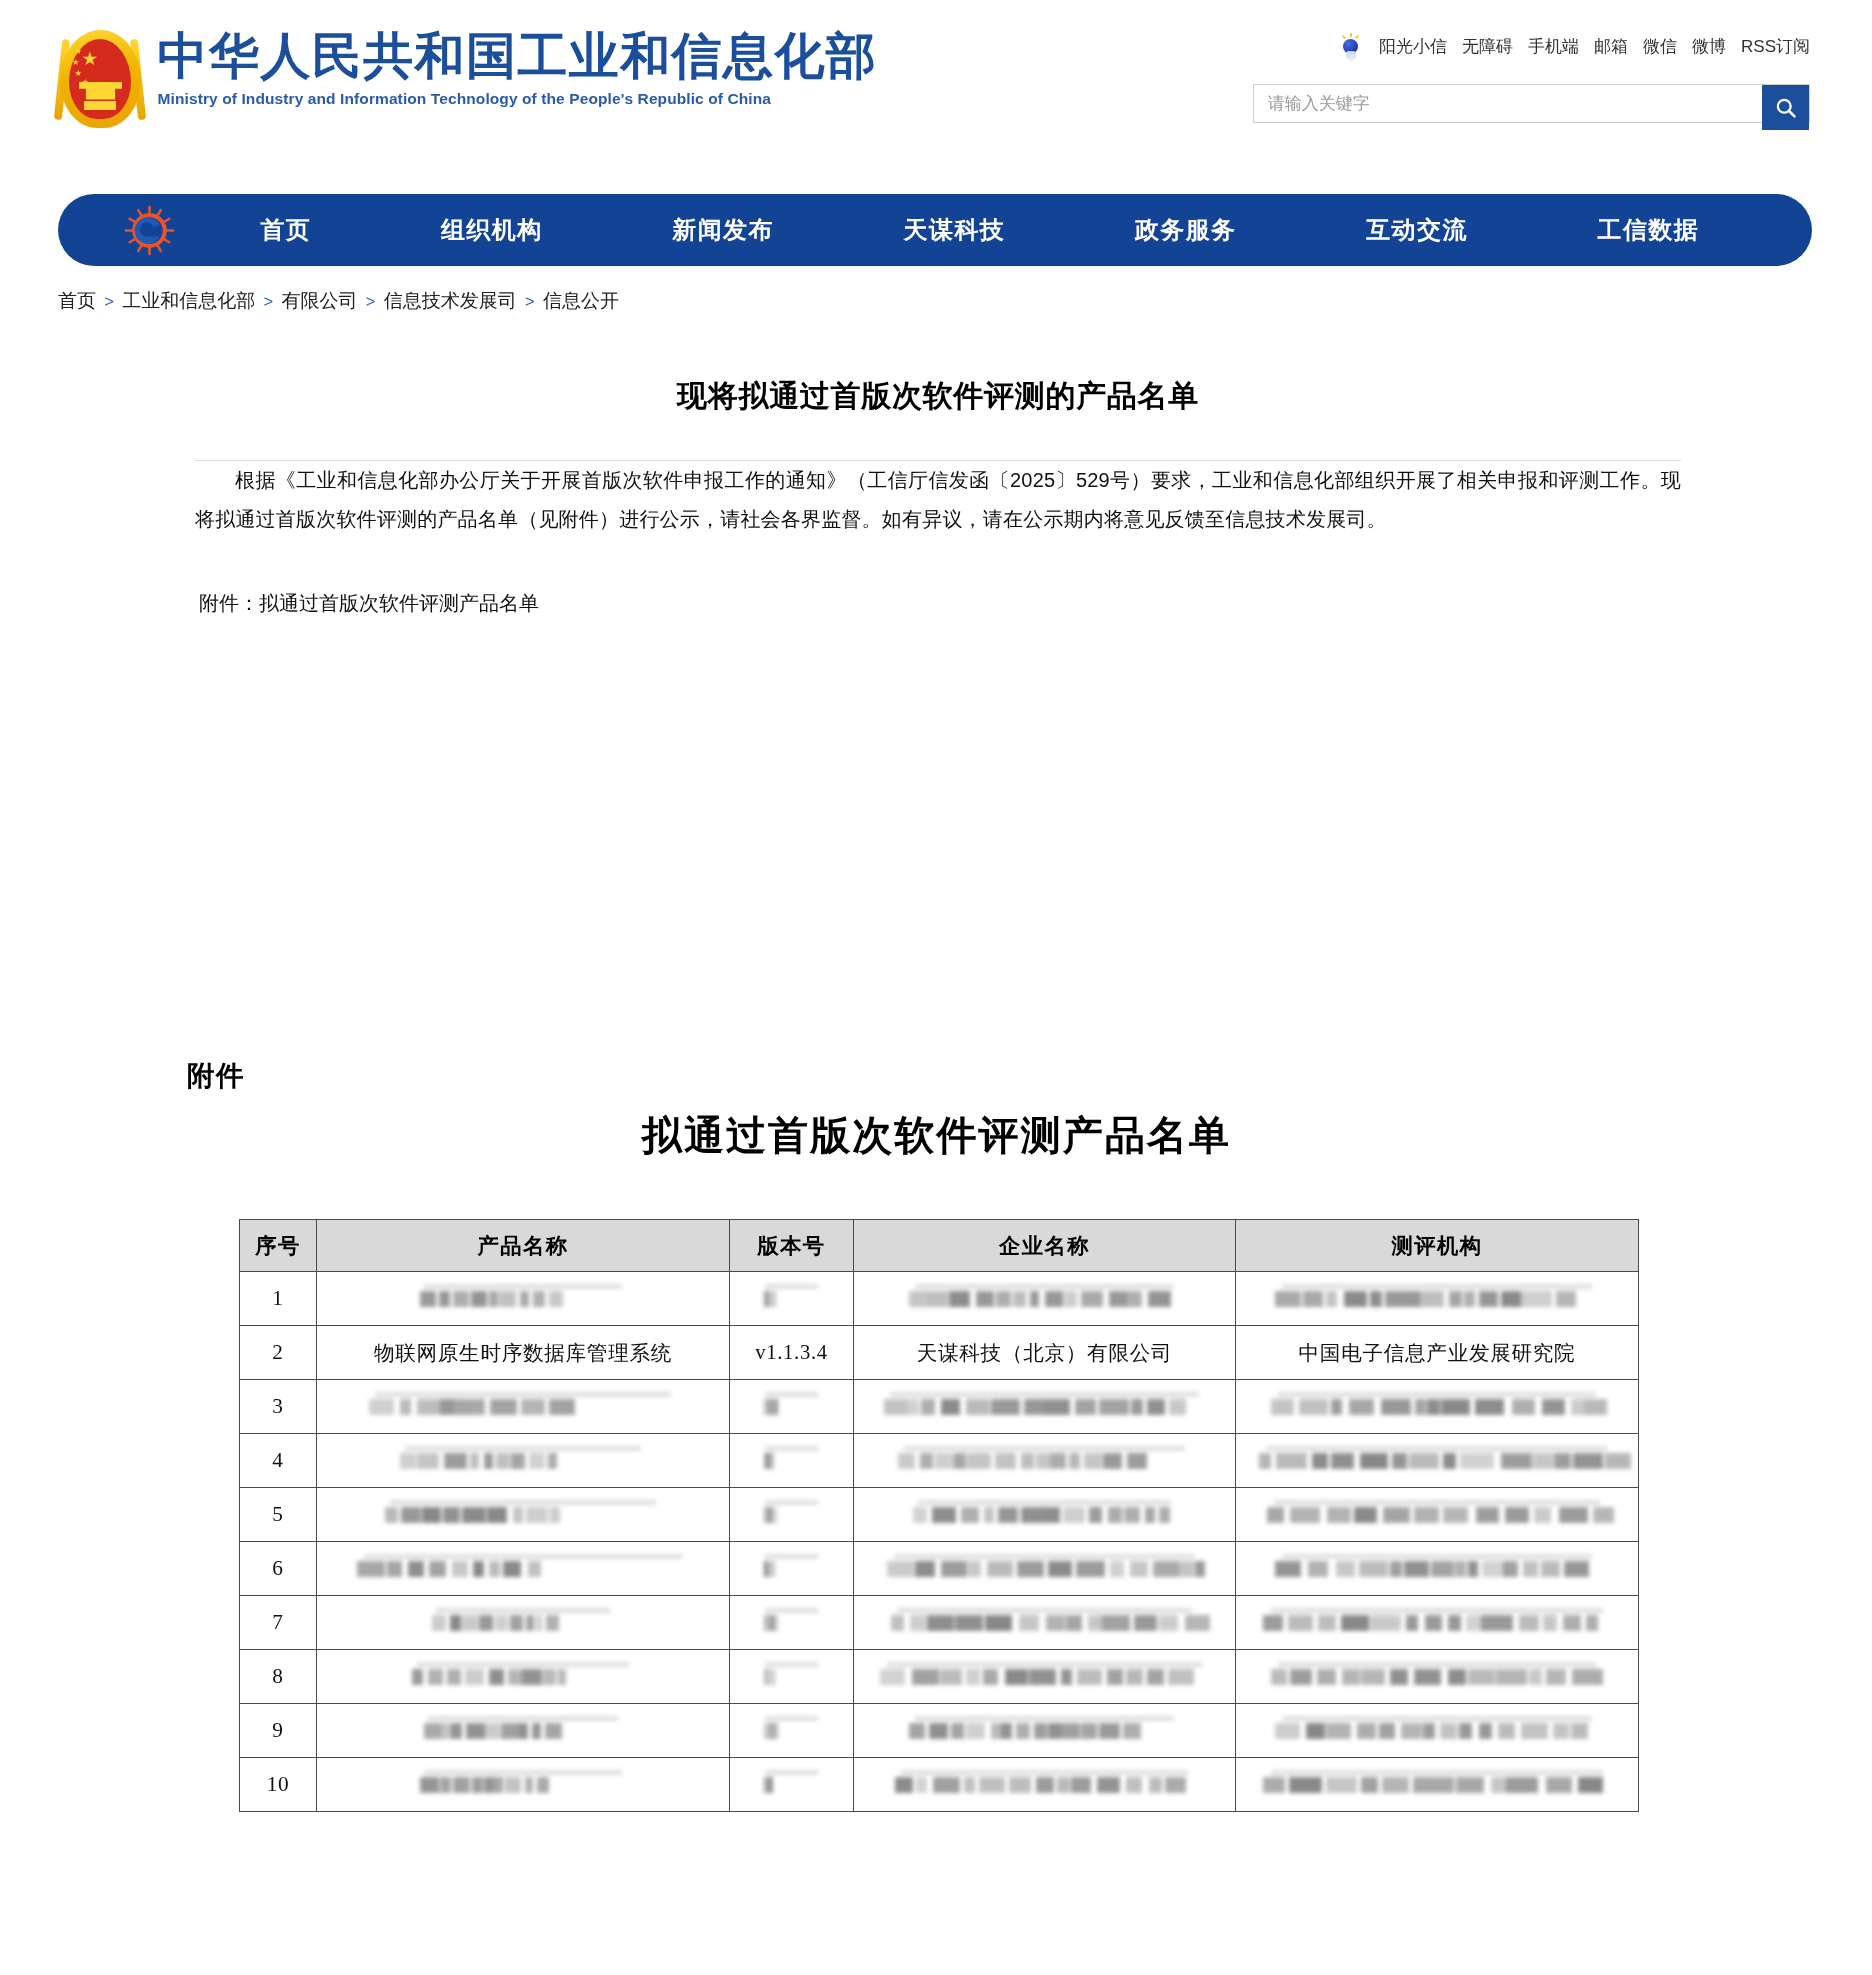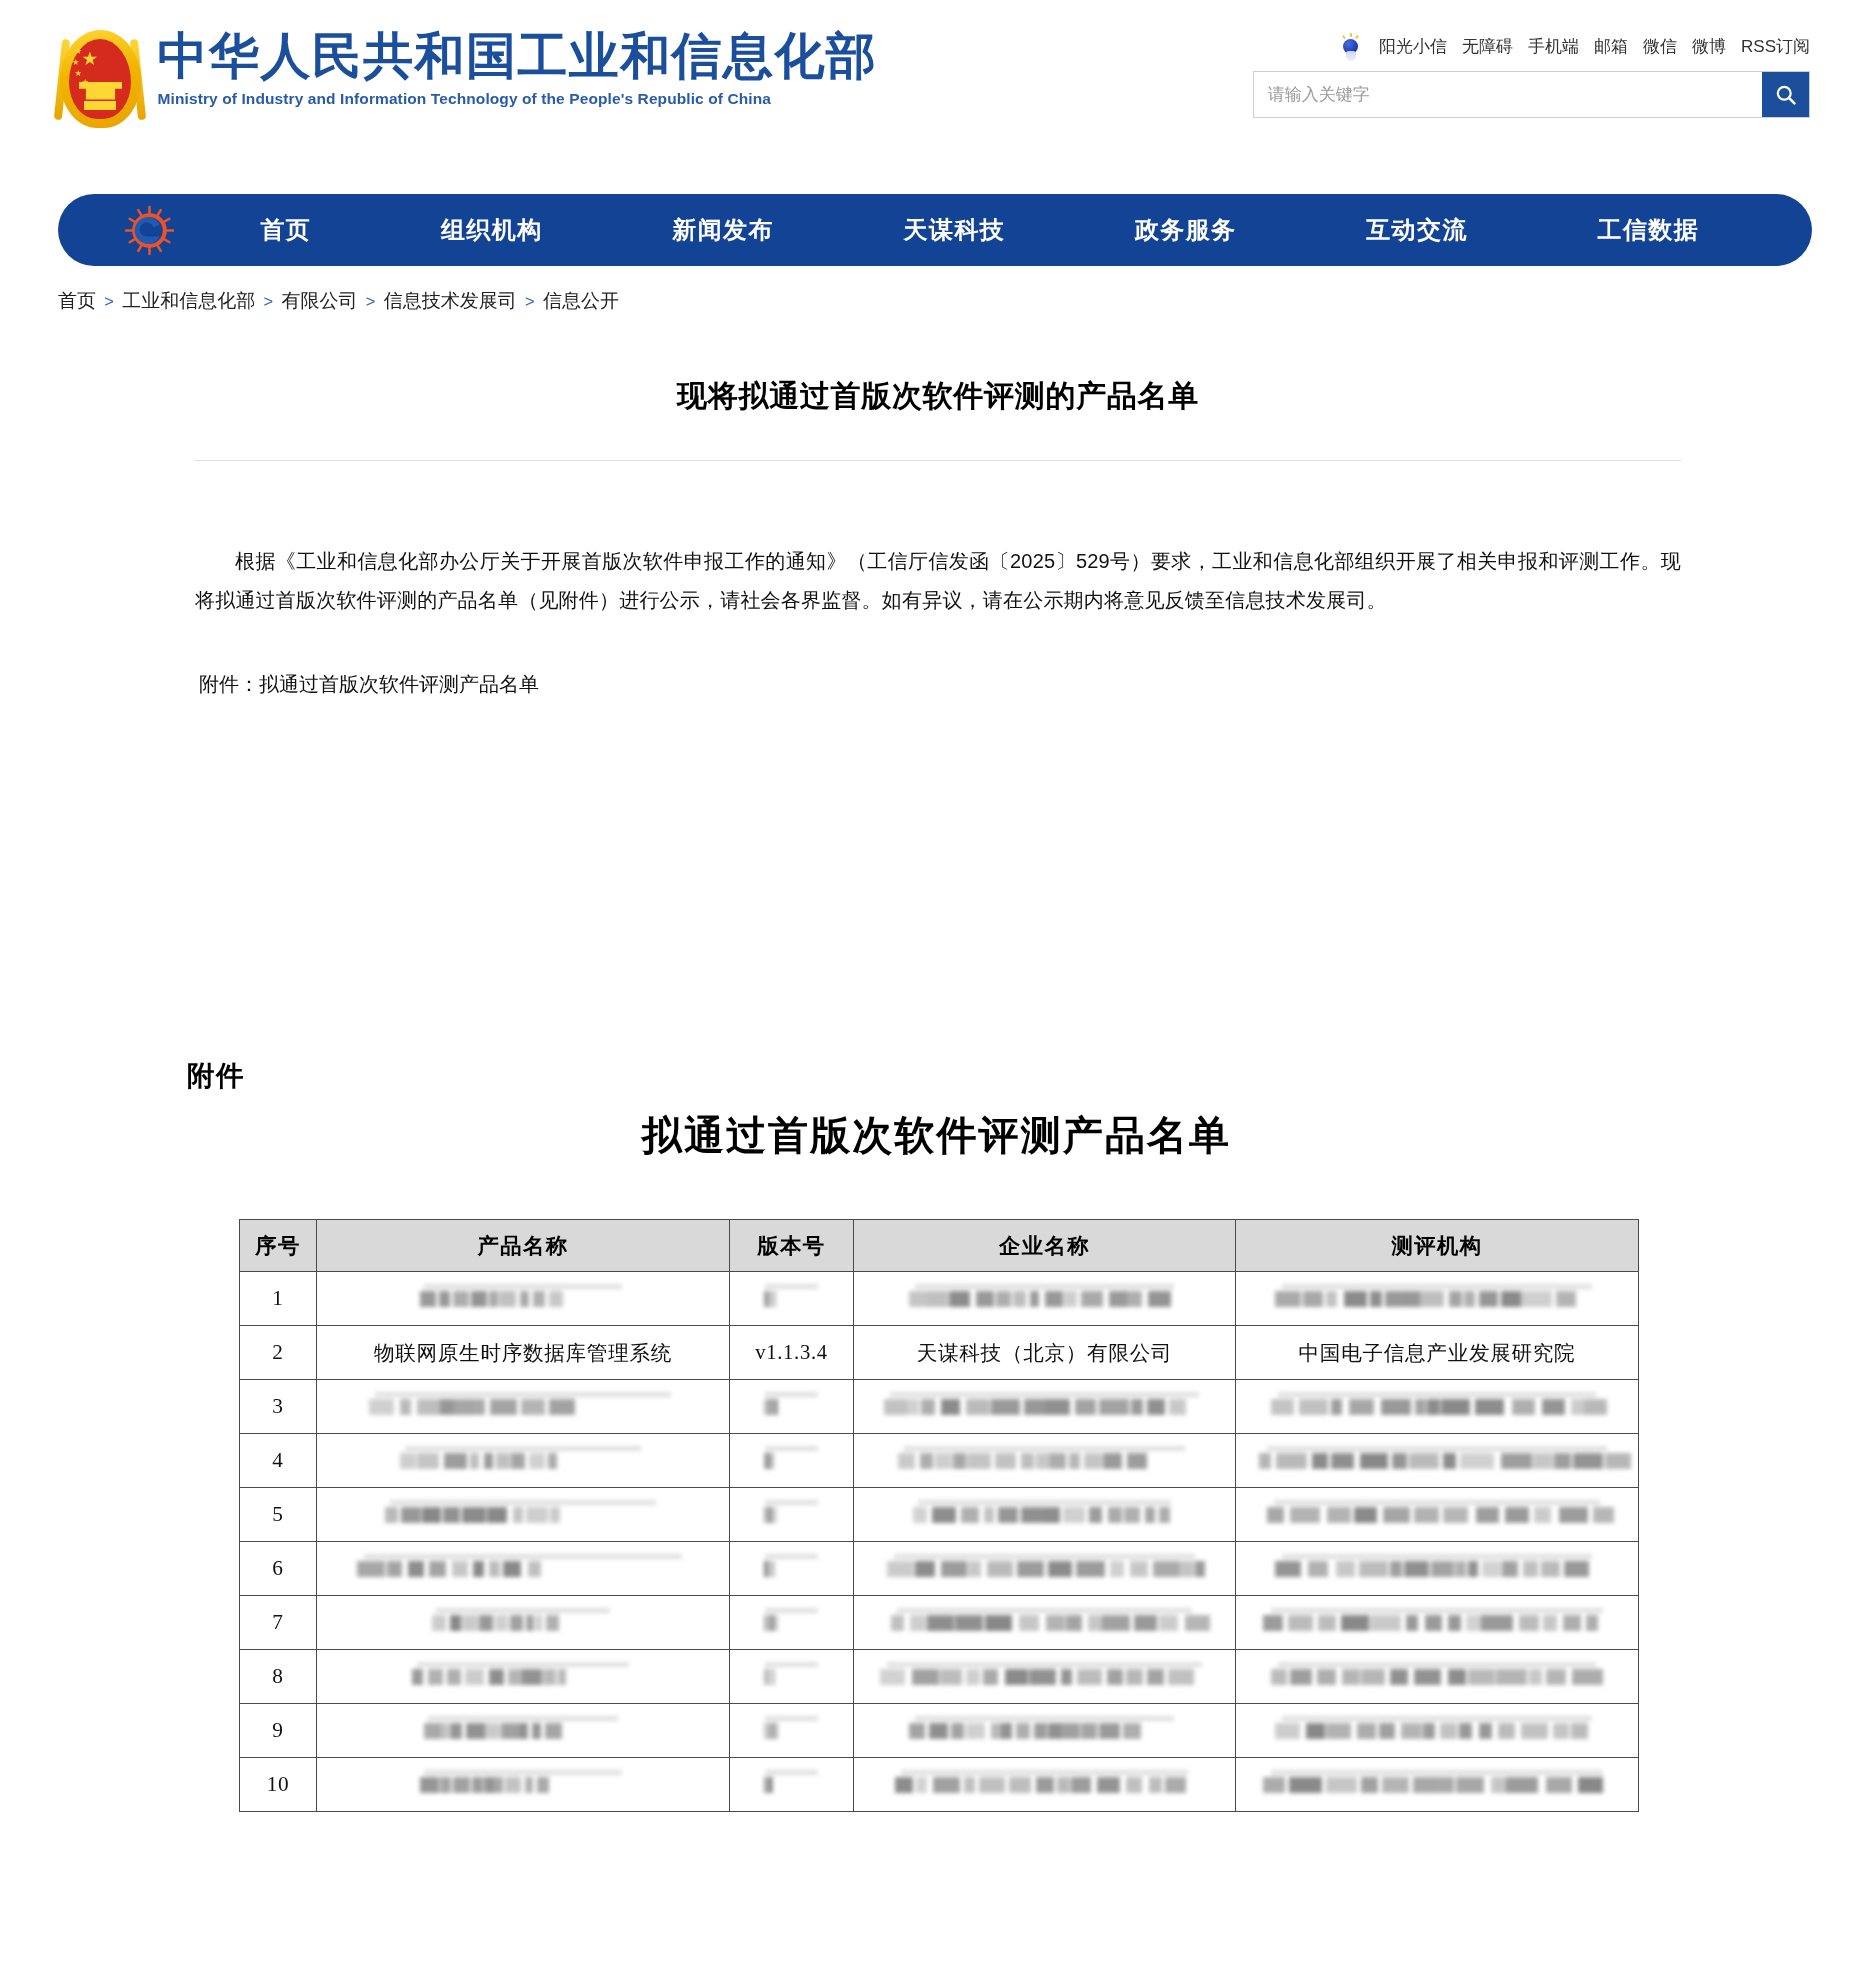--- a/index.html
+++ b/index.html
@@ -120,24 +120,24 @@
   }
   .sun-icon .body {
     position:absolute; left: 6.9px; top: 18px; width: 9.6px; height: 9.6px;
     background: linear-gradient(180deg,#cdd6f5,#eef1fb);
     border-radius: 2.8px 2.8px 4.8px 4.8px;
   }
   .sun-icon .ray {
     position:absolute; width: 2.1px; height: 4.1px; background:#f2c230; border-radius:1.4px;
   }
   .search-row {
-    margin-top: 12px;
+    margin-top: 25px;
     display: flex;
     border: 0.7px solid #cfcfcf;
-    height: 47px;
+    height: 39px;
     background: #fff;
   }
   .search-input {
     flex: 1;
     border: none;
     outline: none;
     font-size: 17px;
     padding: 0 13.8px;
     color: #555;
     font-family: "Liberation Sans", "DejaVu Sans", sans-serif;
@@ -223,21 +223,20 @@
   .meta {
     margin-top: 33px;
     text-align: center;
     font-size: 17px;
     color: #888;
     letter-spacing: 0.7px;
   }
   .meta .gap { display:inline-block; width: 27.5px; }
 
   .body-text {
-    margin-top: 81px;
     font-size: 20px;
     line-height: 1.95;
     color: #111;
     text-align: justify;
     letter-spacing: 0.2px;
   }
   .body-text p { margin: 0; text-indent: 2em; }
   .info-block {
     margin-top: 33px;
     font-size: 20px;

